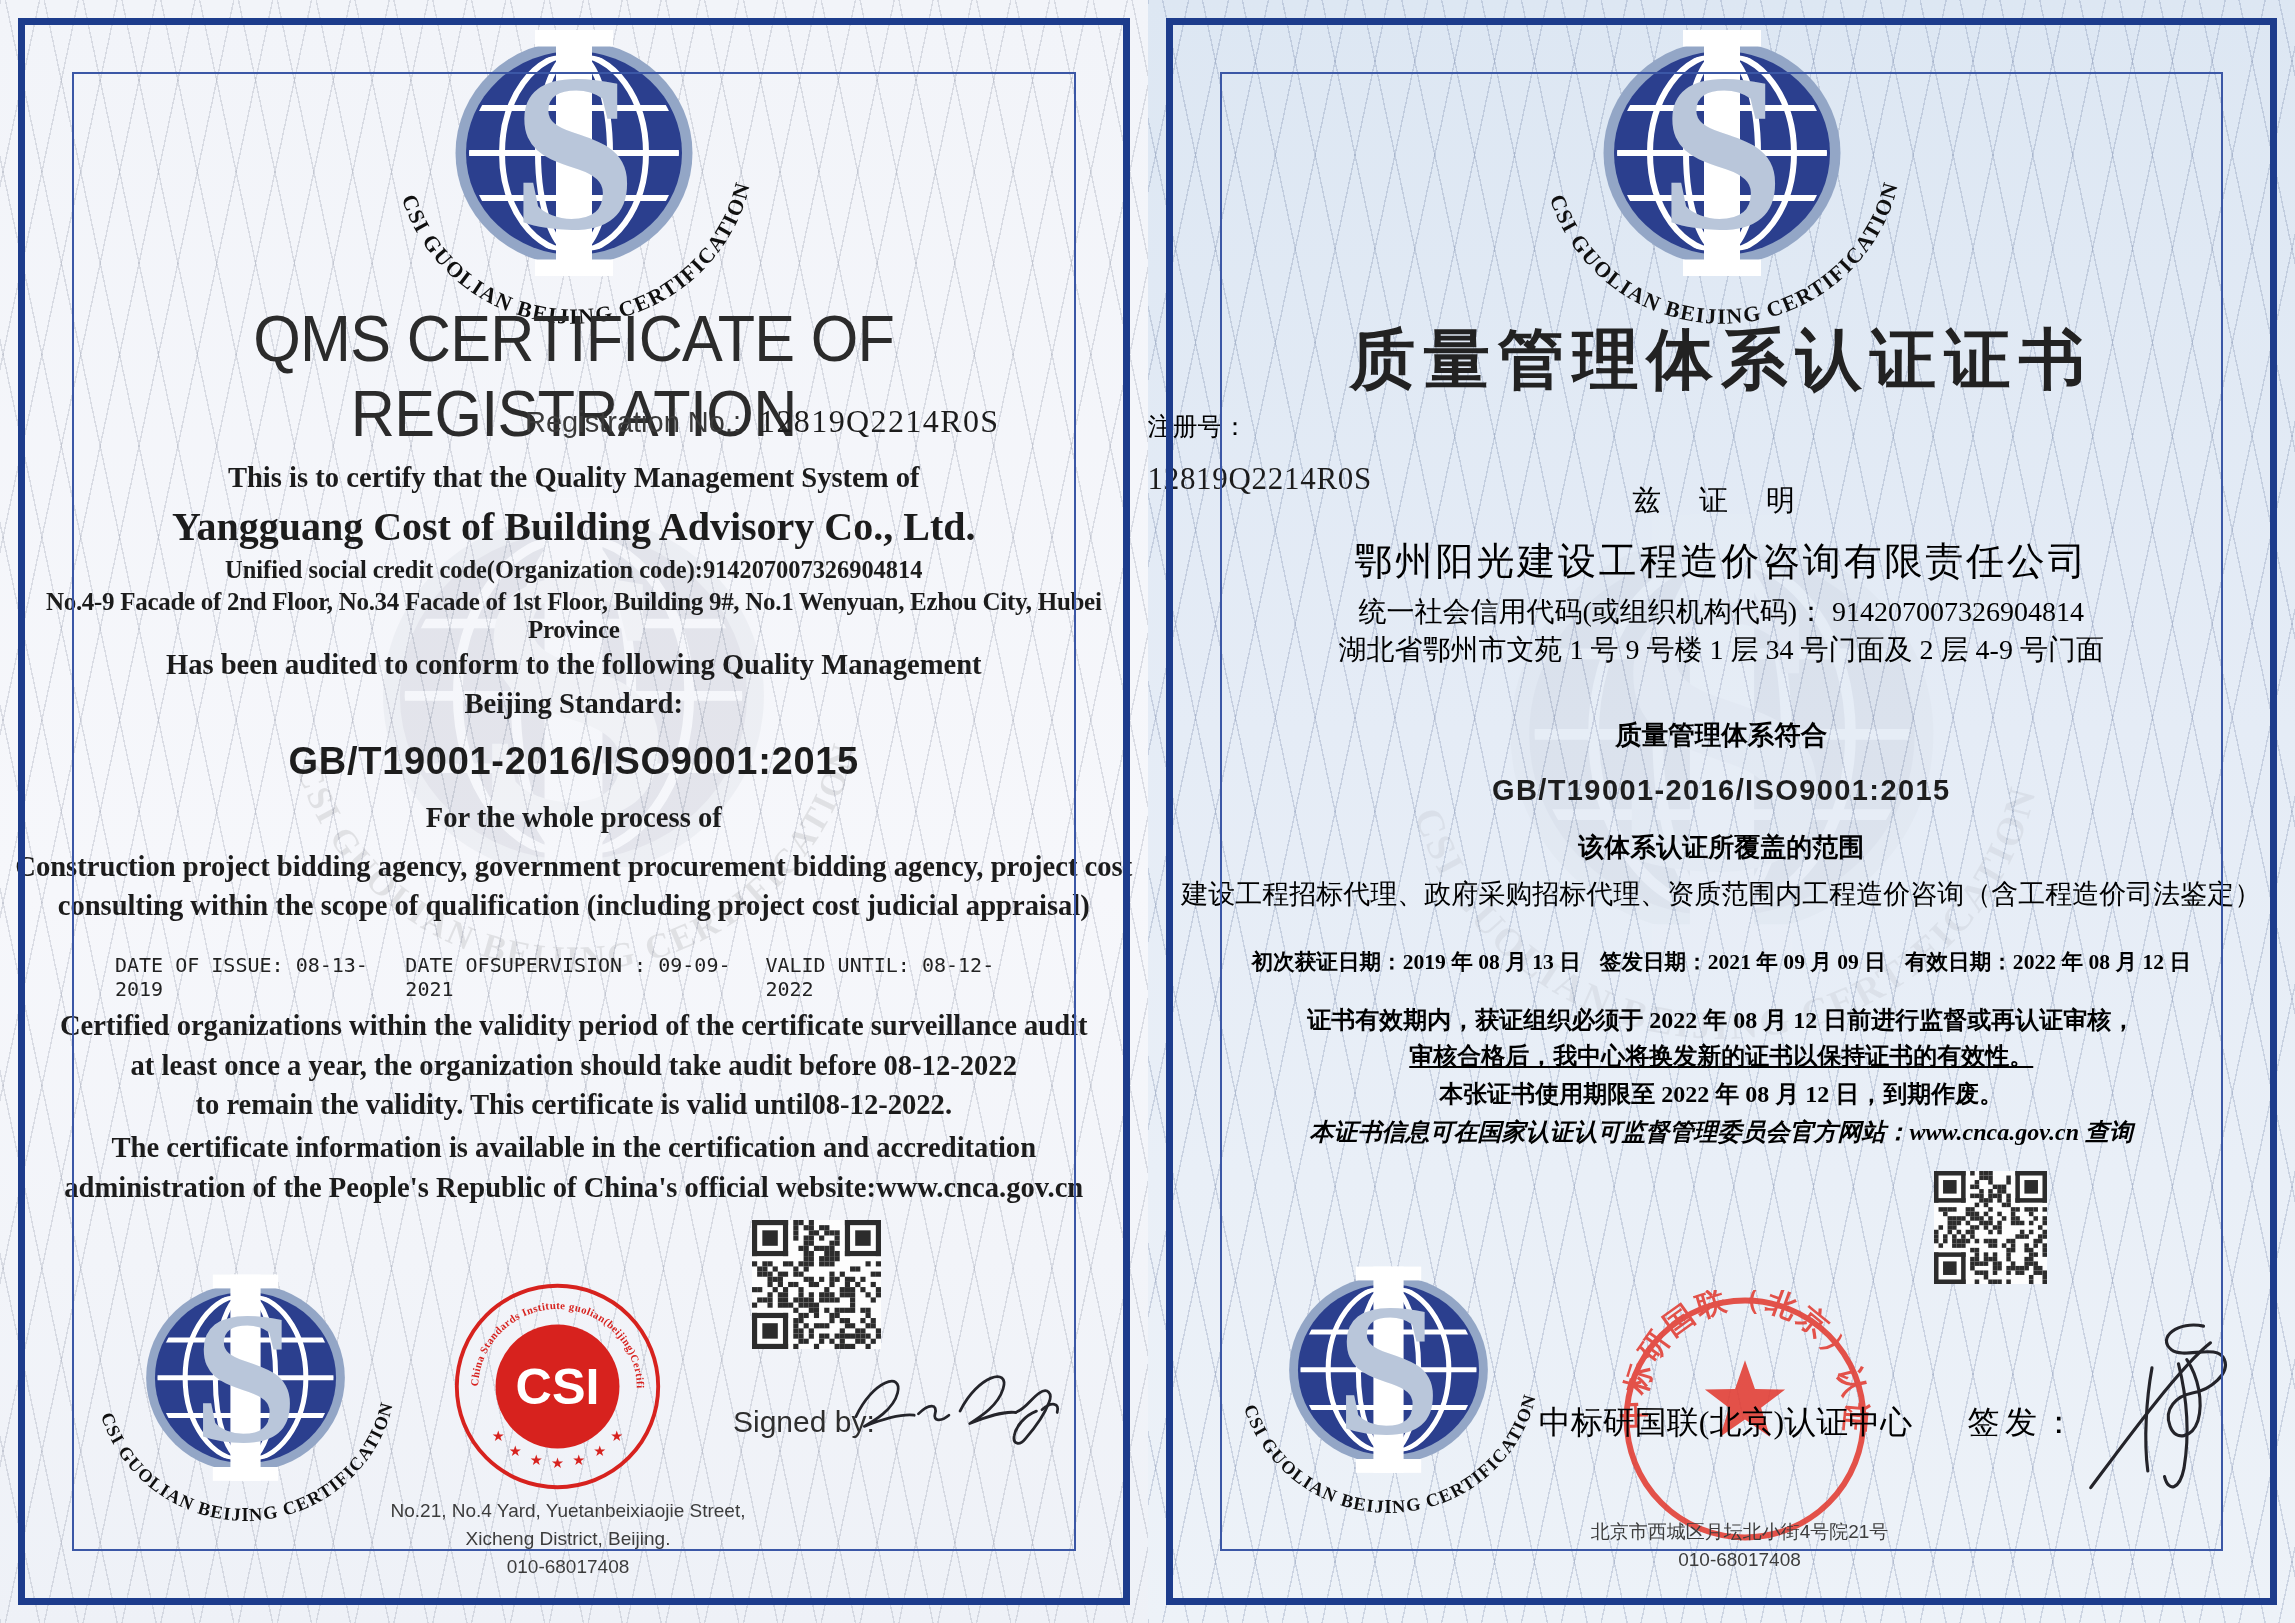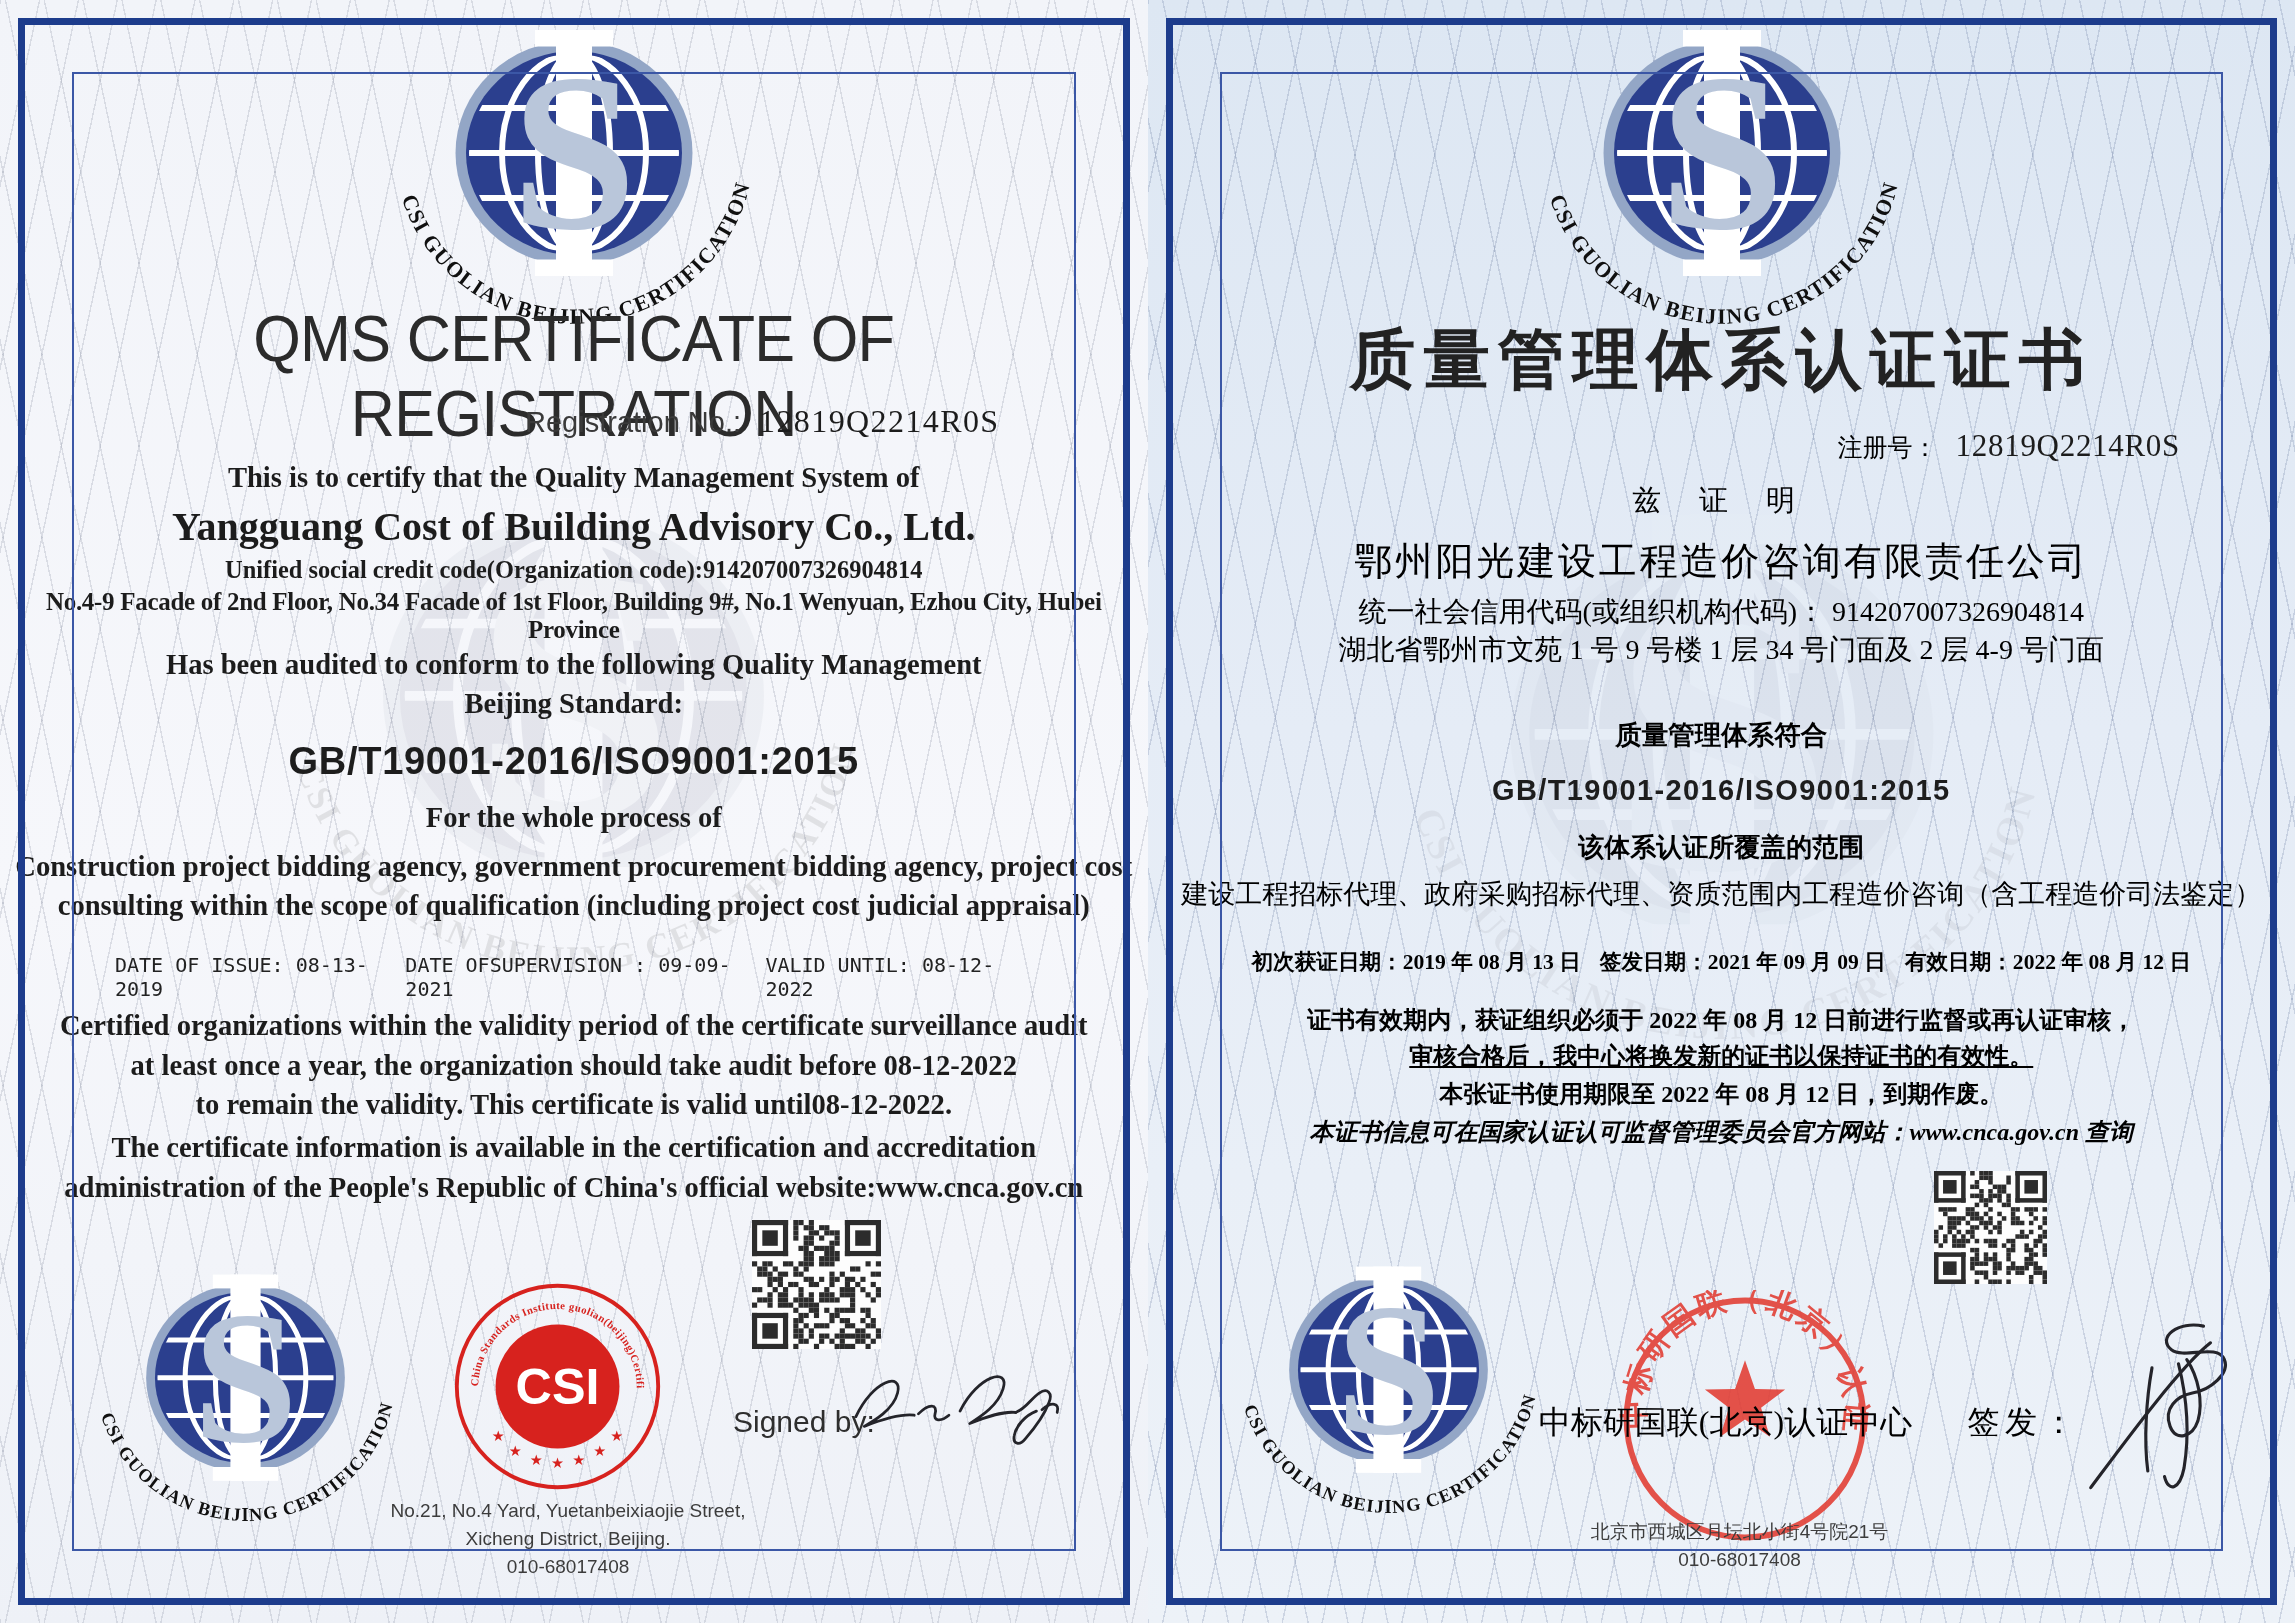--- a/index.html
+++ b/index.html
@@ -486,21 +486,21 @@
   </g>
   <text x="130" y="142" font-family="Liberation Serif,serif" font-size="150" font-weight="700" fill="#b9c6da" text-anchor="middle">S</text>
   <text font-family="Liberation Serif,serif" font-size="14.5" font-weight="700" fill="#101010" letter-spacing="1">
     <textPath href="#glb4_a" startOffset="4">CSI GUOLIAN BEIJING CERTIFICATION CENTER</textPath>
   </text>
 </svg>
 </div>
 
       <div class="L title-cn" style="top:315px;">质量管理体系认证证书</div>
 
-      <div class="regrow" style="top:428px;padding-right:115px;">
+      <div class="regrow" style="top:410px;padding-right:115px;flex-direction:column;">
         <span class="cn" style="font-size:25px;">注册号：</span>
         <span class="ser" style="font-size:31px;font-weight:400;letter-spacing:0.7px;">12819Q2214R0S</span>
       </div>
 
       <div class="L cn" style="top:481px;font-size:29px;letter-spacing:15.3px;">兹 证 明</div>
       <div class="L cn" style="top:536px;font-size:38px;letter-spacing:2.8px;">鄂州阳光建设工程造价咨询有限责任公司</div>
       <div class="L cn" style="top:593px;font-size:28px;">统一社会信用代码(或组织机构代码)： 914207007326904814</div>
       <div class="L cn" style="top:631px;font-size:28px;">湖北省鄂州市文苑 1 号 9 号楼 1 层 34 号门面及 2 层 4-9 号门面</div>
 
       <div class="L cn" style="top:717px;font-size:26.5px;font-weight:600;">质量管理体系符合</div>

